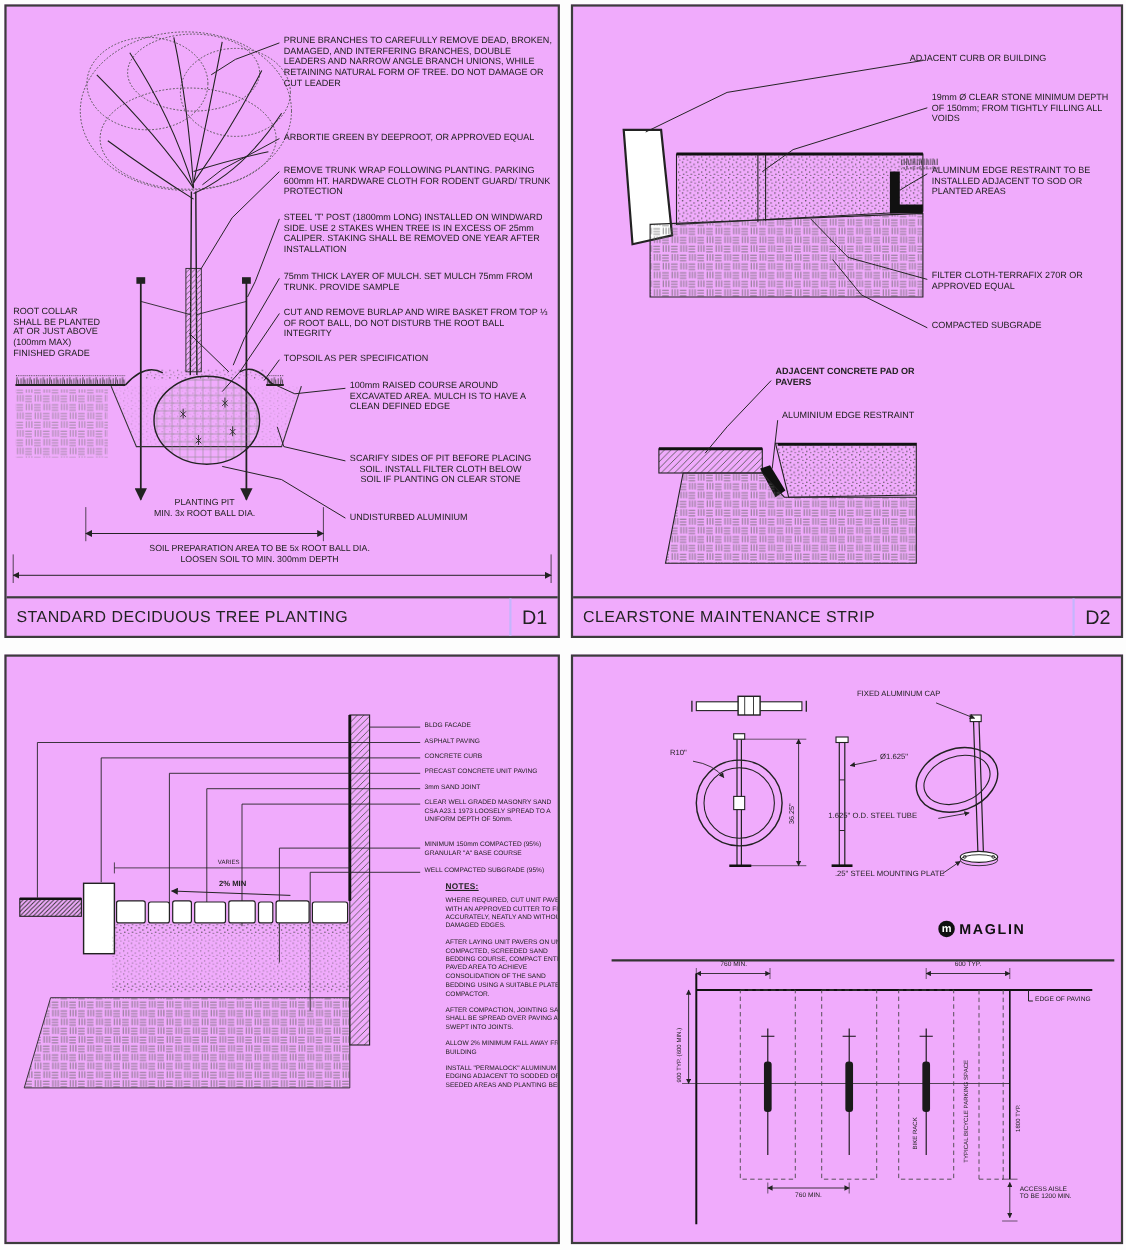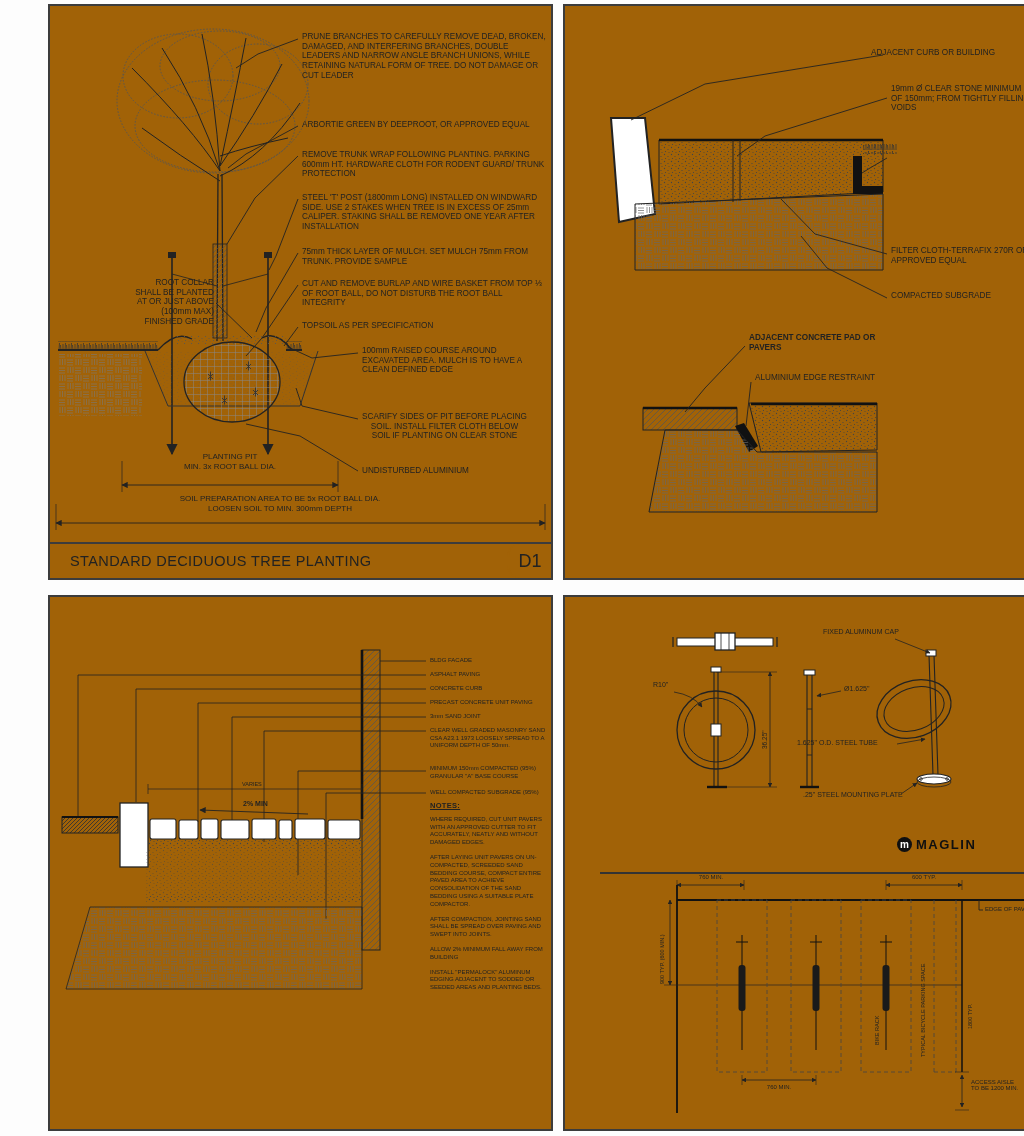--- a/index.html
+++ b/index.html
@@ -1,25 +1,25 @@
 <!DOCTYPE html>
 <html><head>
 <meta charset="utf-8">
 <style>
   html,body{margin:0;padding:0;}
   body{width:1024px;height:1136px;overflow:hidden;background:#fdfdfd;
        font-family:"Liberation Sans",sans-serif;color:#1f1f1f;position:relative;}
-  .panel{position:absolute;border:2px solid #3c3c3c;background:#a16207;display:flex;flex-direction:column;box-sizing:border-box;margin-left:44px;}
+  .panel{position:absolute;border:2px solid #3c3c3c;background:#f0abfc;display:flex;flex-direction:column;box-sizing:border-box;}
   .draw{position:relative;flex:1;overflow:hidden;}
   .titlebar{height:34px;border-top:2px solid #3c3c3c;display:flex;align-items:stretch;}
-  .titletext{flex:1;display:flex;align-items:center;padding-left:20px;font-size:14.5px;letter-spacing:.4px;color:#222;}
-  .codebox{width:42px;border-left:2px solid #a16207;display:flex;align-items:center;justify-content:center;font-size:18px;color:#222;border-radius:13px;}
+  .titletext{flex:1;display:flex;align-items:center;padding-left:9px;font-size:14.5px;letter-spacing:.4px;color:#222;}
+  .codebox{width:42px;border-left:2px solid #c4b5fd;display:flex;align-items:center;justify-content:center;font-size:18px;color:#222;}
   .callout{position:absolute;font-size:8.2px;line-height:1.18;color:#222;white-space:pre-line;}
   .callout.sm{font-size:6px;line-height:1.25;}
-  .rnote{text-align:right;}
+  .rnote{}
   .dimtext{position:absolute;font-size:8px;text-align:center;color:#222;white-space:pre-line;line-height:1.25;}
   .dimtext.sm{font-size:6px;}
   .lbl{position:absolute;font-size:7px;color:#222;white-space:nowrap;}
   .lbl.sm{font-size:6px;white-space:pre-line;}
   .vtext{position:absolute;font-size:6.5px;color:#222;white-space:nowrap;
          transform:rotate(-90deg);transform-origin:0 0;}
   .vtext.sm{font-size:5.5px;}
   .notes{position:absolute;font-size:6px;line-height:1.3;color:#222;}
   .notes h4{font-size:7.5px;margin:0 0 5px 0;text-decoration:underline;letter-spacing:.3px;}
   .notes p{margin:0 0 7px 0;}
@@ -208,24 +208,29 @@
         <path d="M322,152 L305,162 L297,167"></path>
         <path d="M322,248 L250,228 L216,193"></path>
         <path d="M322,292 L262,262 L236,230"></path>
         <path d="M180,340 L140,382 L120,406"></path>
         <path d="M186,376 L181,420"></path>
       </g>
     </svg>
 
     <div class="callout" style="left:306px;top:42px;width:172px;">ADJACENT CURB OR BUILDING</div>
     <div class="callout" style="left:326px;top:78px;width:172px;">19mm Ø CLEAR STONE MINIMUM DEPTH OF 150mm; FROM TIGHTLY FILLING ALL VOIDS</div>
+    <div class="callout" style="left:326px;top:144px;width:162px;">ALUMINUM EDGE RESTRAINT TO BE INSTALLED ADJACENT TO SOD OR PLANTED AREAS</div>
     <div class="callout" style="left:326px;top:240px;width:162px;">FILTER CLOTH-TERRAFIX 270R OR APPROVED EQUAL</div>
     <div class="callout" style="left:326px;top:285px;width:162px;">COMPACTED SUBGRADE</div>
     <div class="callout" style="left:184px;top:327px;width:155px;font-weight:bold;">ADJACENT CONCRETE PAD OR PAVERS</div>
     <div class="callout" style="left:190px;top:367px;width:165px;">ALUMINIUM EDGE RESTRAINT</div>
+  </div>
+  <div class="titlebar">
+    <div class="titletext">CLEARSTONE MAINTENANCE STRIP</div>
+    <div class="codebox">D2</div>
   </div>
 </div>
 
 <div class="panel" style="left:4px;top:595px;width:505px;height:536px;">
   <div class="draw">
     <svg class="dwg" width="501" height="532" viewBox="0 0 501 532">
       <defs>
         <marker id="ah3" viewBox="0 0 10 10" refX="9" refY="5" markerWidth="7" markerHeight="7" orient="auto-start-reverse">
           <path d="M0,0L10,5L0,10z" fill="#222"></path>
           </marker>
@@ -293,21 +298,21 @@
 
     <div class="callout sm" style="left:380px;top:60px;width:118px;">BLDG FACADE</div>
     <div class="callout sm" style="left:380px;top:74px;width:118px;">ASPHALT PAVING</div>
     <div class="callout sm" style="left:380px;top:88px;width:118px;">CONCRETE CURB</div>
     <div class="callout sm" style="left:380px;top:102px;width:118px;">PRECAST CONCRETE UNIT PAVING</div>
     <div class="callout sm" style="left:380px;top:116px;width:118px;">3mm SAND JOINT</div>
     <div class="callout sm" style="left:380px;top:130px;width:118px;">CLEAR WELL GRADED MASONRY SAND CSA A23.1 1973 LOOSELY SPREAD TO A UNIFORM DEPTH OF 50mm.</div>
     <div class="callout sm" style="left:380px;top:168px;width:118px;">MINIMUM 150mm COMPACTED (95%) GRANULAR "A" BASE COURSE</div>
     <div class="callout sm" style="left:380px;top:192px;width:118px;">WELL COMPACTED SUBGRADE (95%)</div>
 
-    <div class="notes" style="left:380px;top:204px;width:120px;">
+    <div class="notes" style="left:399px;top:204px;width:120px;">
       <h4>NOTES:</h4>
       <p>WHERE REQUIRED, CUT UNIT PAVERS WITH AN APPROVED CUTTER TO FIT ACCURATELY, NEATLY AND WITHOUT DAMAGED EDGES.</p>
       <p>AFTER LAYING UNIT PAVERS ON UN-COMPACTED, SCREEDED SAND BEDDING COURSE, COMPACT ENTIRE PAVED AREA TO ACHIEVE CONSOLIDATION OF THE SAND BEDDING USING A SUITABLE PLATE COMPACTOR.</p>
       <p>AFTER COMPACTION, JOINTING SAND SHALL BE SPREAD OVER PAVING AND SWEPT INTO JOINTS.</p>
       <p>ALLOW 2% MINIMUM FALL AWAY FROM BUILDING</p>
       <p>INSTALL "PERMALOCK" ALUMINUM EDGING ADJACENT TO SODDED OR SEEDED AREAS AND PLANTING BEDS.</p>
     </div>
 
     <div class="lbl" style="left:193px;top:203px;font-weight:bold;">2% MIN</div>
     <div class="lbl sm" style="left:192px;top:184px;font-size:5.5px;">VARIES</div>

